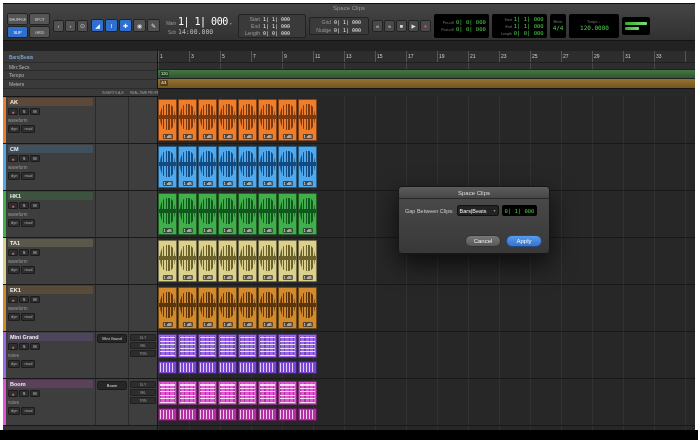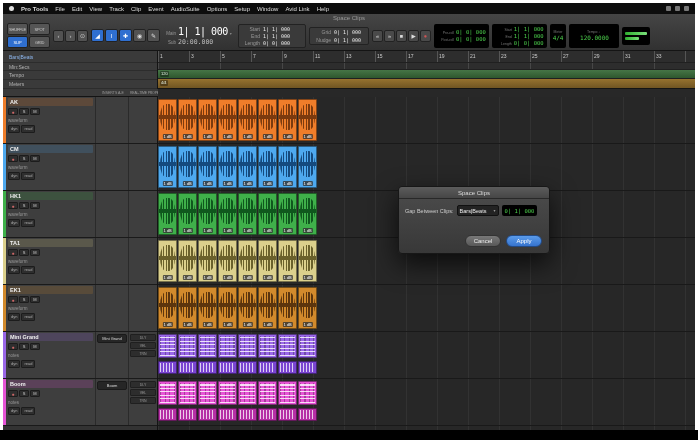--- a/index.html
+++ b/index.html
@@ -13,21 +13,21 @@
   
   .menubar{position:absolute;left:0;top:0;right:0;height:11px;background:#0d0d0d;display:flex;
            align-items:center;padding:0 6px;gap:7px;font-size:6px;color:#ddd;white-space:nowrap}
   .apple{width:5px;height:5px;background:#ddd;border-radius:50% 50% 45% 45%;flex-shrink:0}
   .menu-item{cursor:default}
   .menu-item.first{font-weight:bold}
   .menu-status{margin-left:auto;display:flex;gap:4px;align-items:center}
   .sicon{width:5px;height:5px;background:#777;border-radius:1px}
 
   
-  .toolbar{position:absolute;left:0;top:11px;right:0;height:37px;background:linear-gradient(#454545,#313131);
+  .toolbar{position:absolute;left:0;top:1px;right:0;height:37px;background:linear-gradient(#454545,#313131);
            border-bottom:1px solid #141414}
   .win-title{position:absolute;top:1px;left:0;right:0;text-align:center;font-size:6px;color:#9a9a9a}
   .tb-row{position:absolute;left:4px;right:3px;top:9px;bottom:2px;display:flex;align-items:center;gap:3px;overflow:hidden}
   .tb-row>*{flex-shrink:0}
 
   .modes{display:grid;grid-template-columns:21px 21px;grid-auto-rows:12px;gap:1px}
   .mode{background:#555;border:1px solid #222;border-radius:2px;font-size:4px;color:#ccc;
         display:flex;align-items:center;justify-content:center;letter-spacing:-0.2px}
   .mode.active{background:#2f6fd0;color:#fff}
 
@@ -211,21 +211,21 @@
       </div>
 
       <div class="counterbox">
         <div class="crow">
           <span class="clabel2">Main</span>
           <span class="cmain">1| 1| 000</span>
           <span class="caret">▾</span>
         </div>
         <div class="crow">
           <span class="clabel2">Sub</span>
-          <span class="csub">20:00.000</span>
+          <span class="csub">14:00.000</span>
         </div>
       </div>
 
       <div class="selbox">
         <div class="selrow">
             <span class="sl">Start</span>
             <span class="sv">1| 1| 000</span>
           </div>
         <div class="selrow">
             <span class="sl">End</span>

